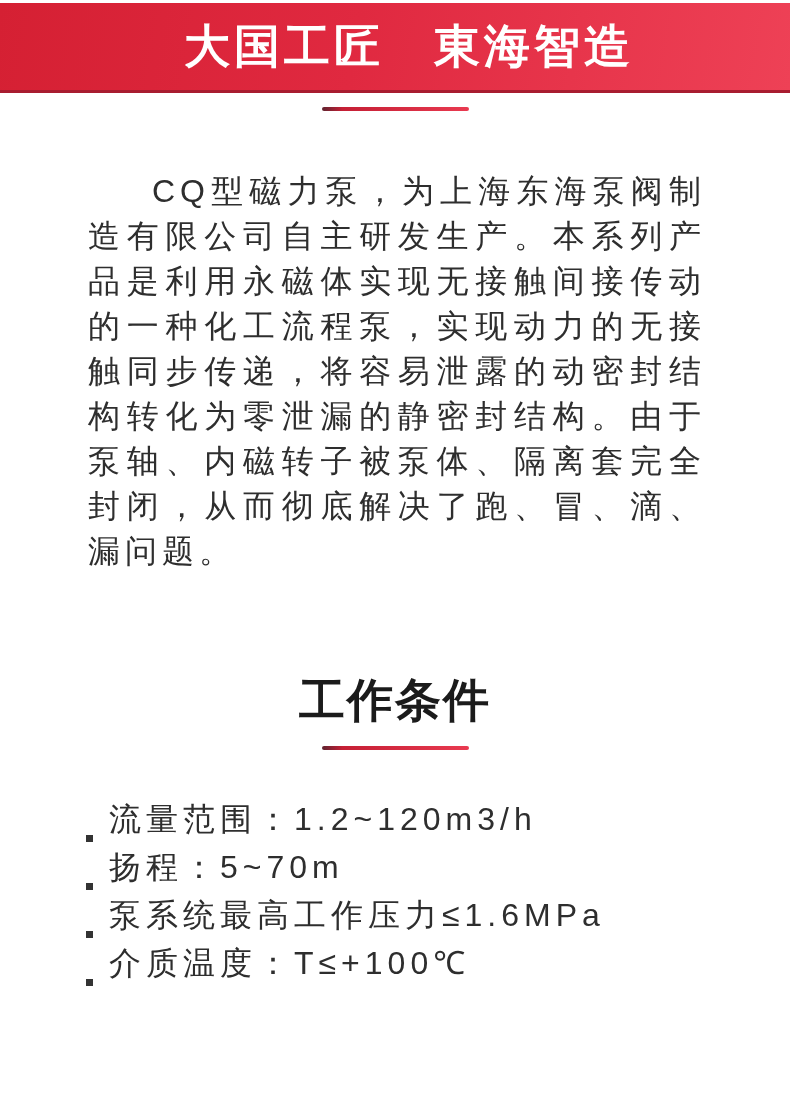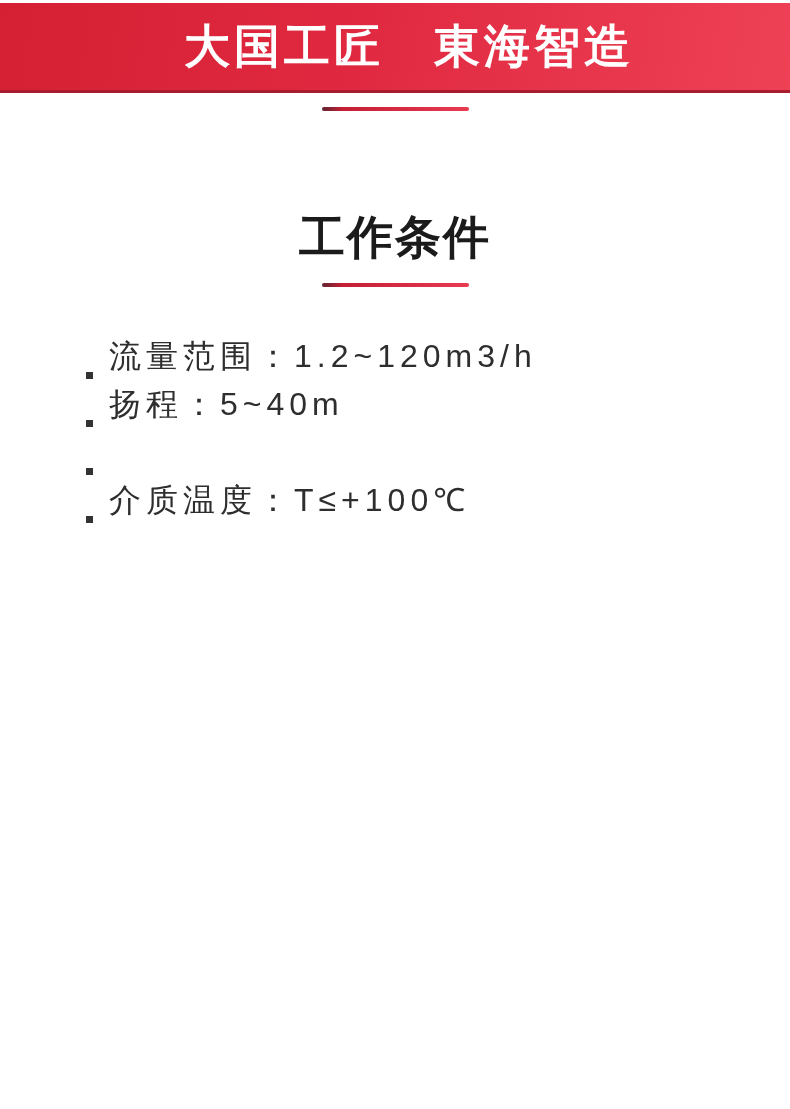--- a/index.html
+++ b/index.html
@@ -90,37 +90,39 @@
 <body>
 
 <header class="banner">
   <h1>大国工匠　東海智造</h1>
 </header>
 
 <main>
 
   <section>
     <div class="title-underline"></div>
+    <p class="overview-text">CQ型磁力泵，为上海东海泵阀制造有限公司自主研发生产。本系列产品是利用永磁体实现无接触间接传动的一种化工流程泵，实现动力的无接触同步传递，将容易泄露的动密封结构转化为零泄漏的静密封结构。由于泵轴、内磁转子被泵体、隔离套完全封闭，从而彻底解决了跑、冒、滴、漏问题。</p>
   </section>
 
   <section>
     <h2 class="section-title title-conditions">工作条件</h2>
     <div class="title-underline"></div>
 
     <div class="cond-list">
       <div class="cond-item">
         <span class="dot"></span>
         <span class="cond-text">流量范围：1.2~120m3/h</span>
       </div>
       <div class="cond-item">
         <span class="dot"></span>
-        <span class="cond-text">扬程：5~40m</span>
+        <span class="cond-text">扬程：5~70m</span>
       </div>
       <div class="cond-item">
         <span class="dot"></span>
+        <span class="cond-text">泵系统最高工作压力≤1.6MPa</span>
       </div>
       <div class="cond-item">
         <span class="dot"></span>
         <span class="cond-text">介质温度：T≤+100℃</span>
       </div>
 
     </div>
   </section>
 
 </main>

